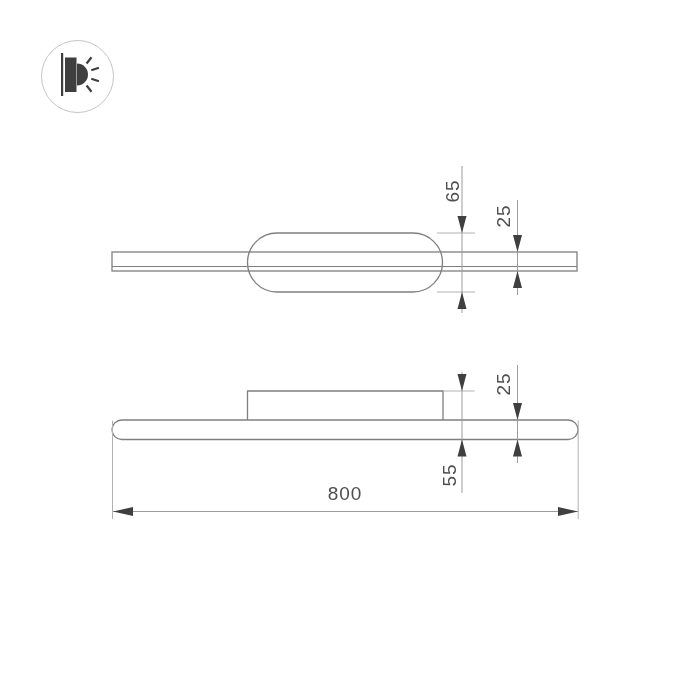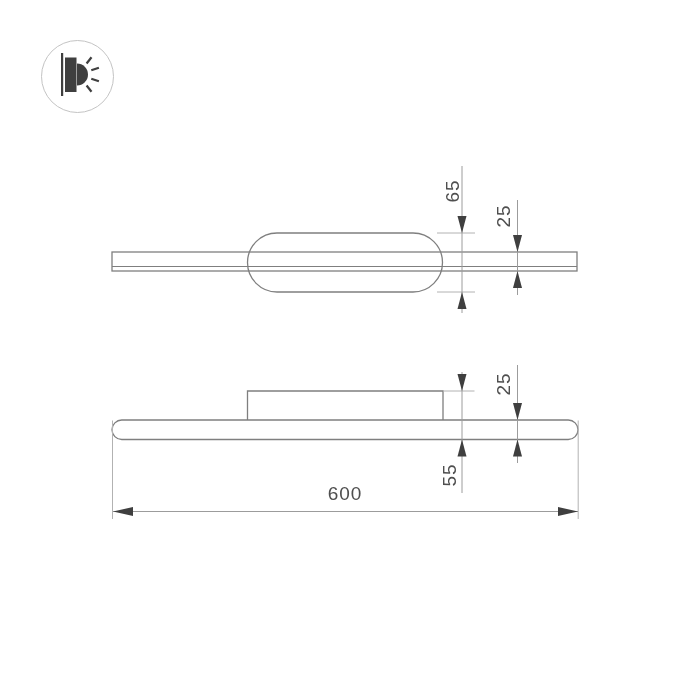--- a/index.html
+++ b/index.html
@@ -94,15 +94,15 @@
   </svg>
 
   <div class="dim-label rot" style="left:452px;top:191px;">65</div>
 
   <div class="dim-label rot" style="left:503px;top:216px;">25</div>
 
   <div class="dim-label rot" style="left:449px;top:475px;">55</div>
 
   <div class="dim-label rot" style="left:503px;top:384px;">25</div>
 
-  <div class="dim-label" style="left:345px;top:493px;">600</div>
+  <div class="dim-label" style="left:345px;top:493px;">800</div>
 
 </div>
 
 </body></html>

